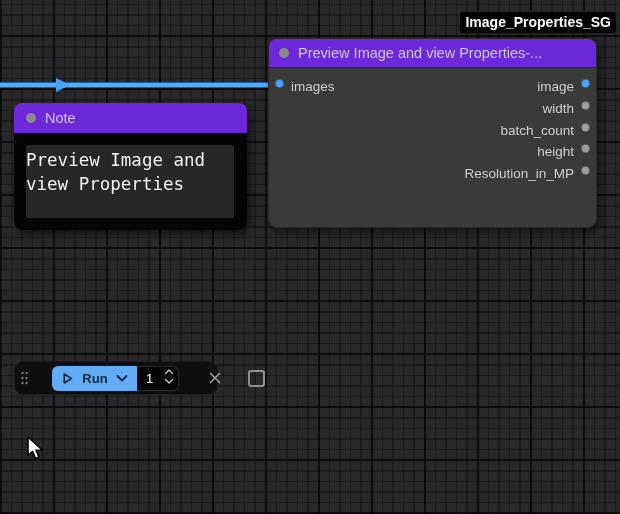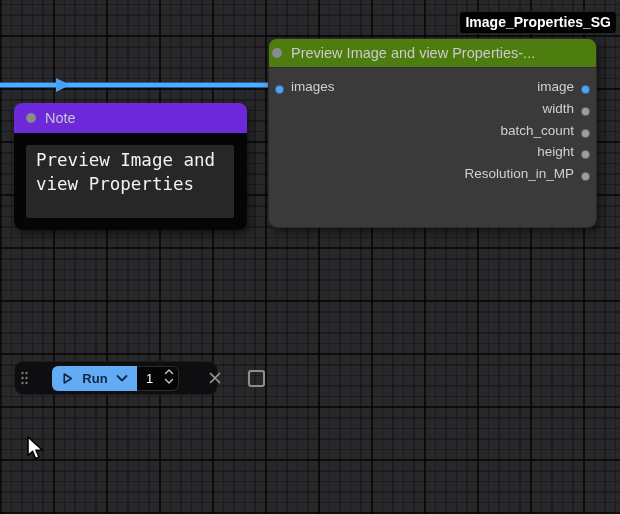--- a/index.html
+++ b/index.html
@@ -35,45 +35,45 @@
     background:#020202;border:1px solid #1c2c1c;border-radius:4px;
     color:#ffffff;font-size:14px;font-weight:bold;
     padding:2px 5px;line-height:17px;white-space:nowrap;
   }
 
   
   .node{position:absolute;border-radius:9px;box-shadow:3px 4px 9px rgba(0,0,0,0.55);box-sizing:border-box;}
 
   .preview-node{left:268px;top:38px;width:329px;height:190px;border:1px solid #2a2a2a;}
   .node-header{
-    height:28px;display:flex;align-items:center;padding:0 3px;
-    background:#4d7c0f;border-radius:8px 8px 0 0;border-bottom:1px solid #2c2c2c;
+    height:28px;display:flex;align-items:center;padding:0 10px;
+    background:#6d28d9;border-radius:8px 8px 0 0;border-bottom:1px solid #2c2c2c;
   }
   .collapse-dot{width:10px;height:10px;border-radius:50%;background:#8a8a8a;flex:0 0 auto;}
   .node-title{margin-left:9px;color:#cbcbcb;font-size:14.5px;white-space:nowrap;overflow:hidden;}
 
   .node-body{padding-top:8px;}
   .slot-row{height:21.7px;display:flex;align-items:center;justify-content:space-between;padding:0 6px;}
-  .slot-left,.slot-right{display:flex;align-items:flex-end;}
+  .slot-left,.slot-right{display:flex;align-items:flex-start;}
   .dot{width:9px;height:9px;border-radius:50%;border:1px solid rgba(0,0,0,0.35);box-sizing:border-box;flex:0 0 auto;}
   .slot-left .dot{margin-right:7px;}
   .slot-right .dot{margin-left:7px;}
   .slot-label{color:#d0d0d0;font-size:13.5px;white-space:nowrap;}
 
   
   .note-node{left:14px;top:103px;width:233px;height:127px;background:#050505;}
   .note-header{
     height:30px;display:flex;align-items:center;padding:0 12px;
     background:#6d28d9;border-radius:8px 8px 0 0;
   }
   .note-title{margin-left:9px;color:#c9c9c9;font-size:14.5px;}
   .note-textarea{
     position:absolute;left:12px;top:42px;width:208px;height:73px;
     background:#272727;border-radius:2px;box-sizing:border-box;
-    padding:3px 10px;
+    padding:3px 0;
     font-family:"DejaVu Sans Mono",monospace;font-size:17.5px;line-height:24px;
     color:#f2f2f2;white-space:pre-wrap;
   }
 
   
   .toolbar{
     position:absolute;left:14px;top:361px;width:204px;height:34px;
     background:#0e0e10;border:1px solid #1d1d1f;border-radius:9px;
     box-sizing:border-box;display:flex;align-items:center;gap:17px;
   }

